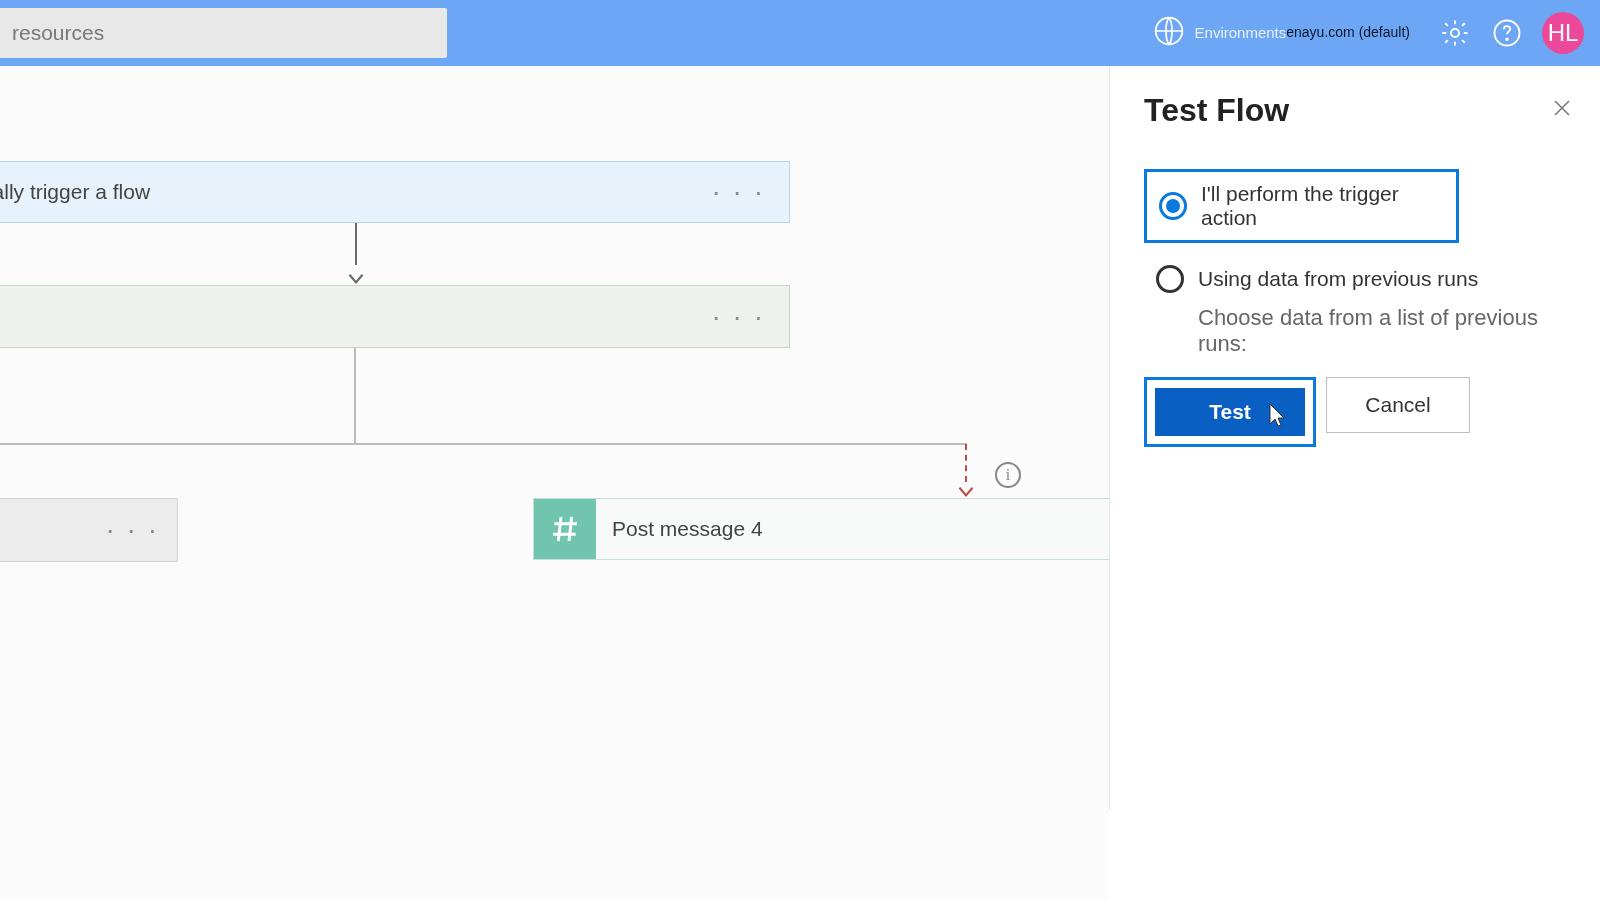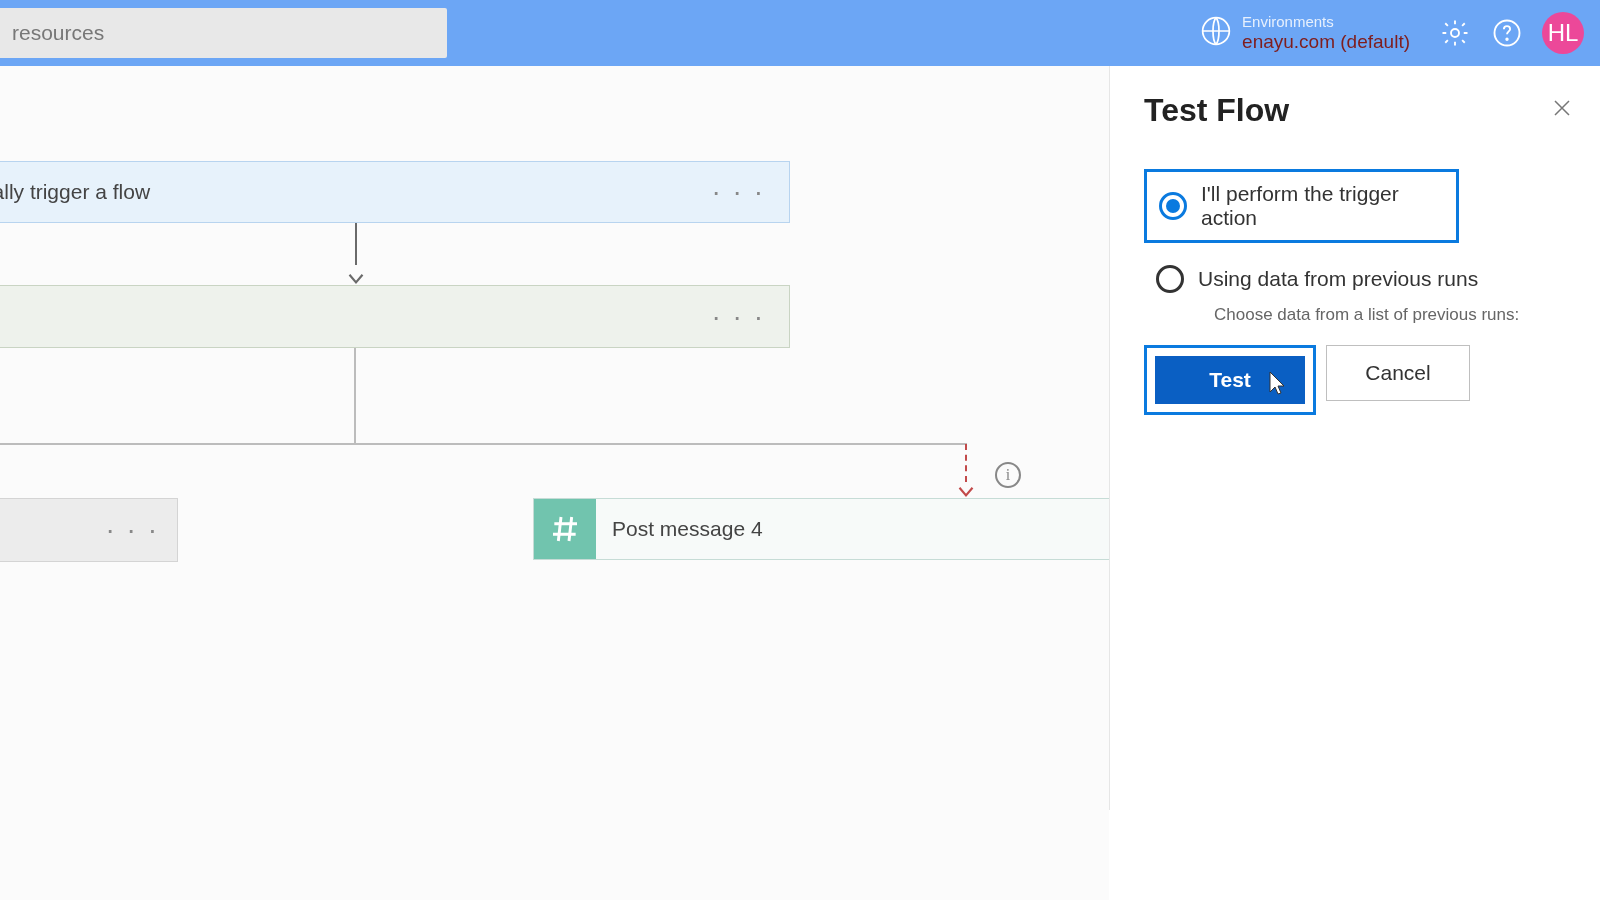--- a/index.html
+++ b/index.html
@@ -35,23 +35,23 @@
     gap: 18px;
   }
   .env-block {
     display: flex;
     align-items: center;
     gap: 10px;
     color: #fff;
     margin-right: 10px;
   }
   .env-block .globe-icon svg { width: 32px; height: 32px; stroke: #fff; fill: none; stroke-width: 1.3; }
-  .env-text { display: flex; flex-direction: column; line-height: 1.2; }
+  .env-text { display: flex; flex-direction: row; line-height: 1.2; }
   .env-label { font-size: 15px; color: #e7f0fd; }
-  .env-name { font-size: 19px; color: #7f1d1d; }
+  .env-name { font-size: 14px; color: #0f172a; }
   .header-icon { width: 34px; height: 34px; display:flex; align-items:center; justify-content:center; }
   .header-icon svg { width: 30px; height: 30px; stroke: #fff; fill: none; stroke-width: 1.5; }
   .avatar {
     width: 42px; height: 42px; border-radius: 50%;
     background: #ec4899;
     color: #fff;
     display: flex; align-items: center; justify-content: center;
     font-size: 24px;
     font-weight: 500;
   }
@@ -260,23 +260,23 @@
     display: flex; align-items: center; justify-content: center;
     flex-shrink: 0;
   }
   .radio.checked::after {
     content: "";
     width: 14px; height: 14px; border-radius: 50%;
     background: #0a7adf;
   }
   .radio.checked { border-color: #0a7adf; }
   .hint {
-    font-size: 17px;
+    font-size: 22px;
     color: #666;
-    margin-left: 70px;
+    margin-left: 54px;
     margin-top: 2px;
   }
 
   .panel-buttons {
     display: flex;
     gap: 10px;
     margin-top: 20px;
   }
   .btn-test-wrap {
     border: 3px solid #0a7adf;

